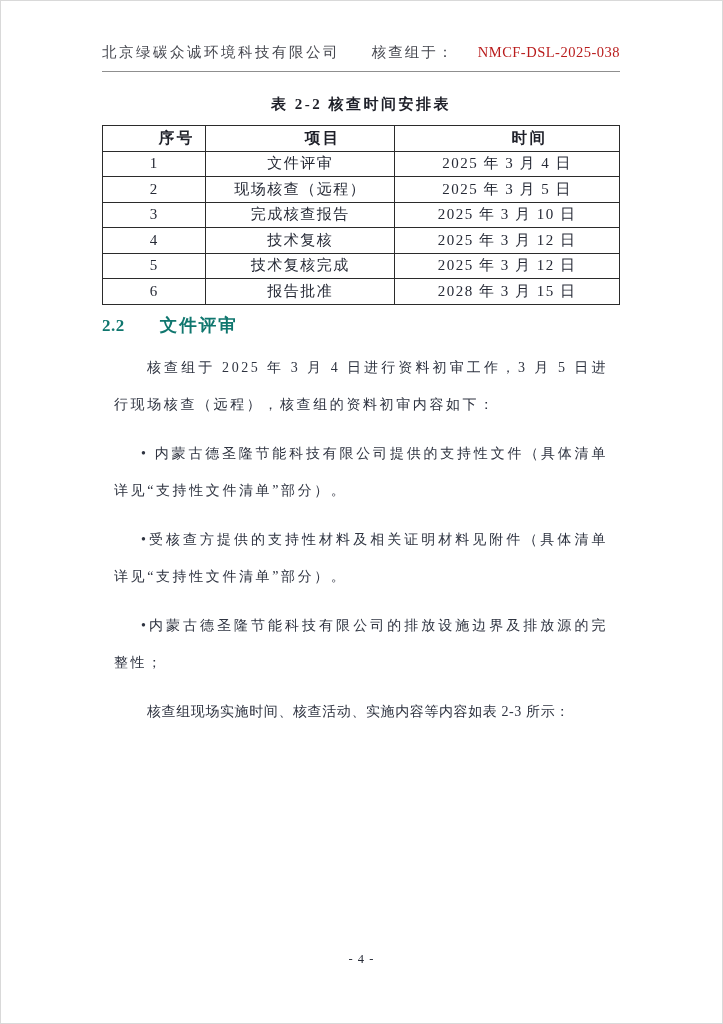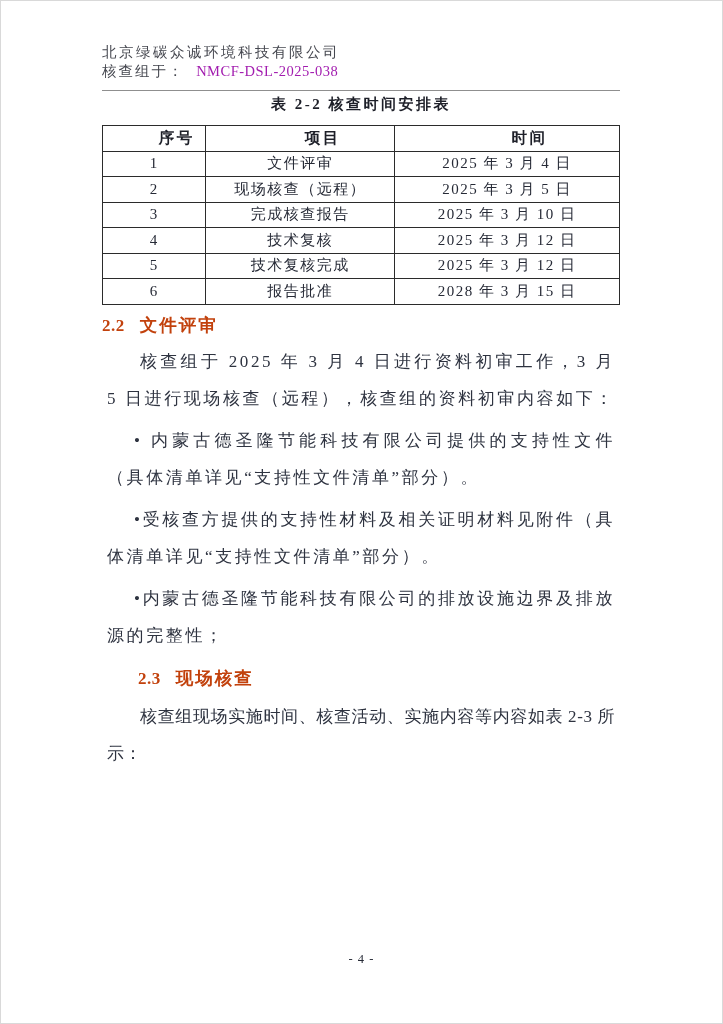--- a/index.html
+++ b/index.html
@@ -5,51 +5,51 @@
   html,body { margin:0; padding:0; background:#ffffff; }
   .page {
     width:723px; height:1024px; position:relative; box-sizing:border-box;
     background:#ffffff; border:1px solid #d9d9d9; overflow:hidden;
     font-family:"Liberation Serif","DejaVu Serif",serif; color:#2e3340;
   }
   
   .header {
     position:absolute; top:42px; left:101px; right:102px;
     display:flex; justify-content:space-between; align-items:baseline;
-    padding-bottom:9px; border-bottom:1px solid #8f8f8f;flex-direction:column;
+    padding-bottom:9px; border-bottom:1px solid #8f8f8f;
   }
   .company { font-size:14.5px; letter-spacing:2.5px; color:#45474f; }
   .fileno-wrap { font-size:14.5px; white-space:nowrap; }
   .fileno-label { letter-spacing:2px; color:#45474f; }
-  .fileno-value { letter-spacing:0.5px; margin-left:8px; color:#a21caf; }
+  .fileno-value { letter-spacing:0.5px; margin-left:20px; color:#b91c1c; }
   
   .main { position:absolute; top:94px; left:101px; right:102px; }
   .table-title {
     text-align:center; font-weight:bold; font-size:15px;
     letter-spacing:2.5px; color:#1d1f28; margin:0 0 11px 0;
   }
   table.schedule { width:100%; border-collapse:collapse; table-layout:fixed; }
   .schedule col.c1 { width:20%; } .schedule col.c2 { width:36.5%; } .schedule col.c3 { width:43.5%; }
   .schedule th, .schedule td {
     border:1.6px solid #2b2b2b; height:24.5px; text-align:center;
     vertical-align:middle; padding:0; font-size:15px; letter-spacing:1.5px;
     color:#262a36; overflow:hidden; white-space:nowrap;
   }
   .schedule th { font-weight:bold; font-size:15.5px; letter-spacing:2.5px; color:#1d1f28;padding-left:45px; }
   
   .sec-heading {
-    display:flex; align-items:baseline; font-weight:bold; color:#c2410c;
-    font-size:17.5px; letter-spacing:2px; margin:8px 0 6px 0;
+    display:flex; align-items:baseline; font-weight:bold; color:#0f766e;
+    font-size:17.5px; letter-spacing:2px; margin:8px 0 6px 0;gap:20px;
   }
   .sec-heading .sec-num { letter-spacing:0.5px; margin-right:15px; font-size:17px; }
   .sec-heading.indented { margin:12px 0 8px 36px; }
   
   .para {
-    font-size:17px; line-height:37px; letter-spacing:2.6px;
-    text-align:justify; text-indent:33px; margin:5px; color:#2e3340;
+    font-size:14px; line-height:37px; letter-spacing:2.6px;
+    text-align:justify; text-indent:33px; margin:12px; color:#2e3340;
   }
   .para.bullet { text-indent:27px; }
   .para.tight { letter-spacing:0.6px; }
   
   .footer {
     position:absolute; bottom:56px; left:0; right:0; text-align:center;
     font-size:12.5px; letter-spacing:1px; color:#262a36;
   }
 </style>
 </head>
@@ -119,24 +119,20 @@
     <div class="sec-heading">
       <span class="sec-num">2.2</span>
       <span>文件评审</span>
     </div>
 
     <p class="para">核查组于 2025 年 3 月 4 日进行资料初审工作，3 月 5 日进行现场核查（远程），核查组的资料初审内容如下：</p>
     <p class="para bullet">• 内蒙古德圣隆节能科技有限公司提供的支持性文件（具体清单详见“支持性文件清单”部分）。</p>
     <p class="para bullet">•受核查方提供的支持性材料及相关证明材料见附件（具体清单详见“支持性文件清单”部分）。</p>
     <p class="para bullet">•内蒙古德圣隆节能科技有限公司的排放设施边界及排放源的完整性；</p>
 
-    <div class="sec-heading indented">
-      <span class="sec-num">2.3</span>
-      <span>现场核查</span>
-    </div>
 
     <p class="para tight">核查组现场实施时间、核查活动、实施内容等内容如表 2-3 所示：</p>
 
   </div>
 
   <div class="footer">- 4 -</div>
 
 </div>
 
 </body></html>

